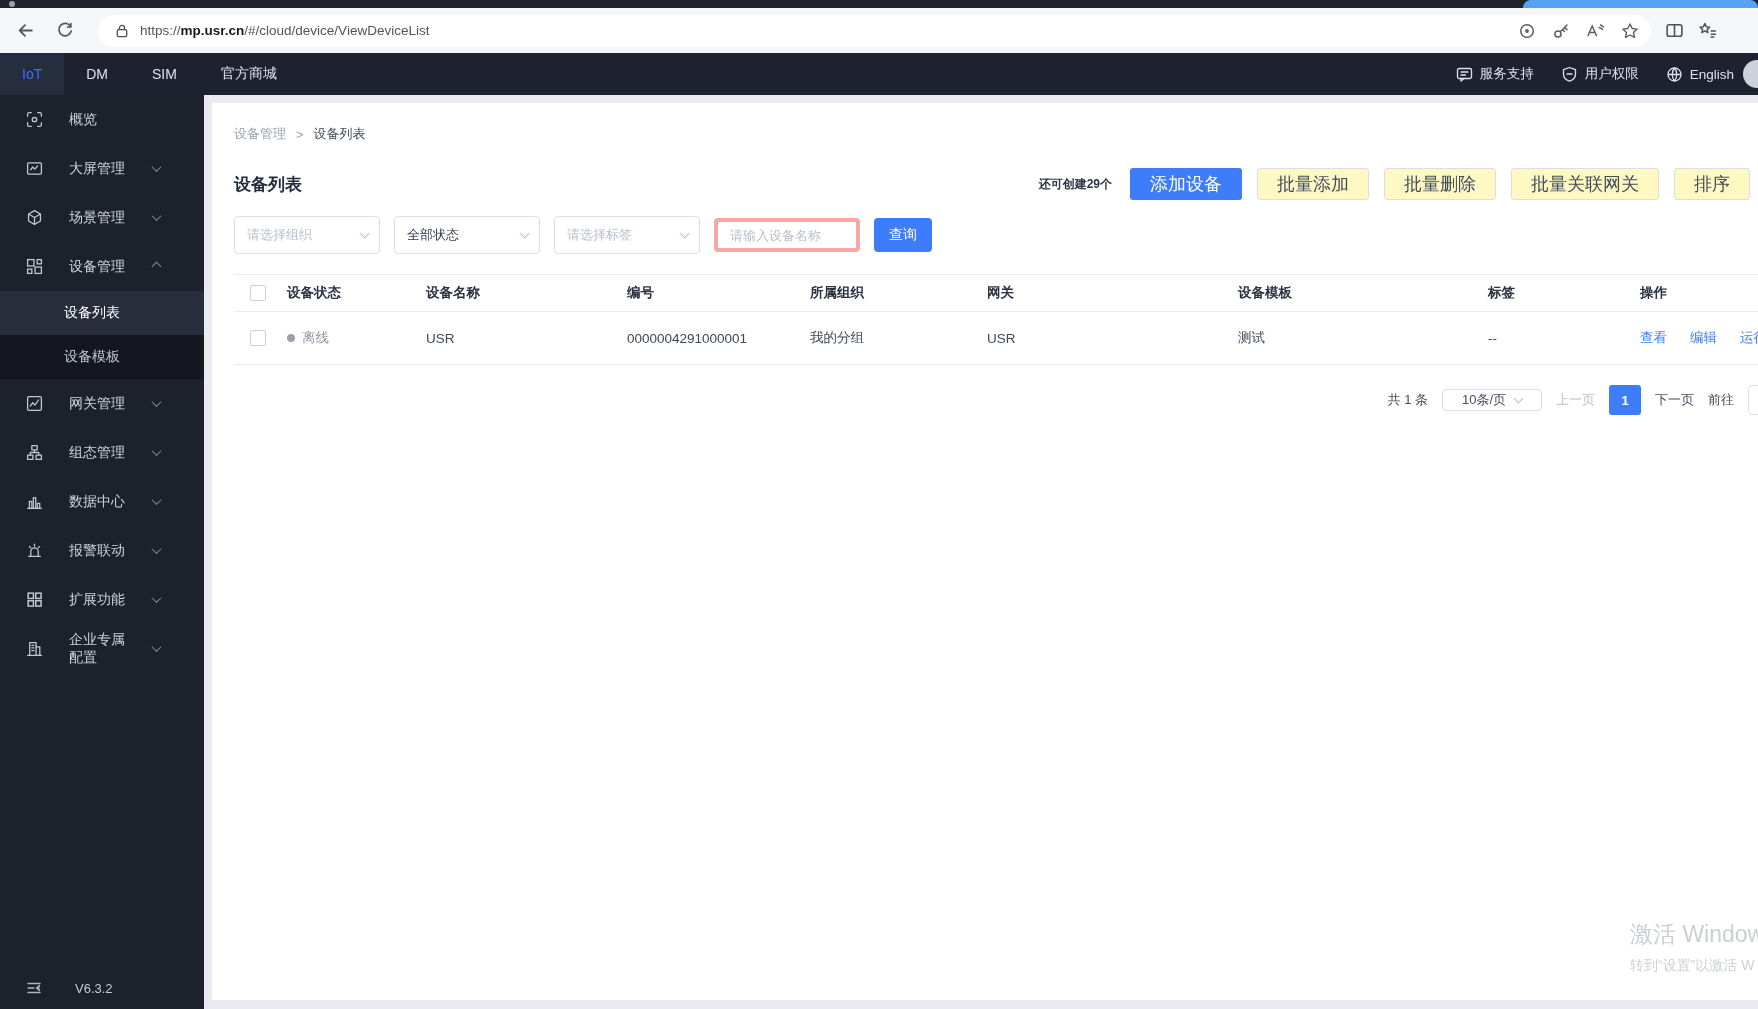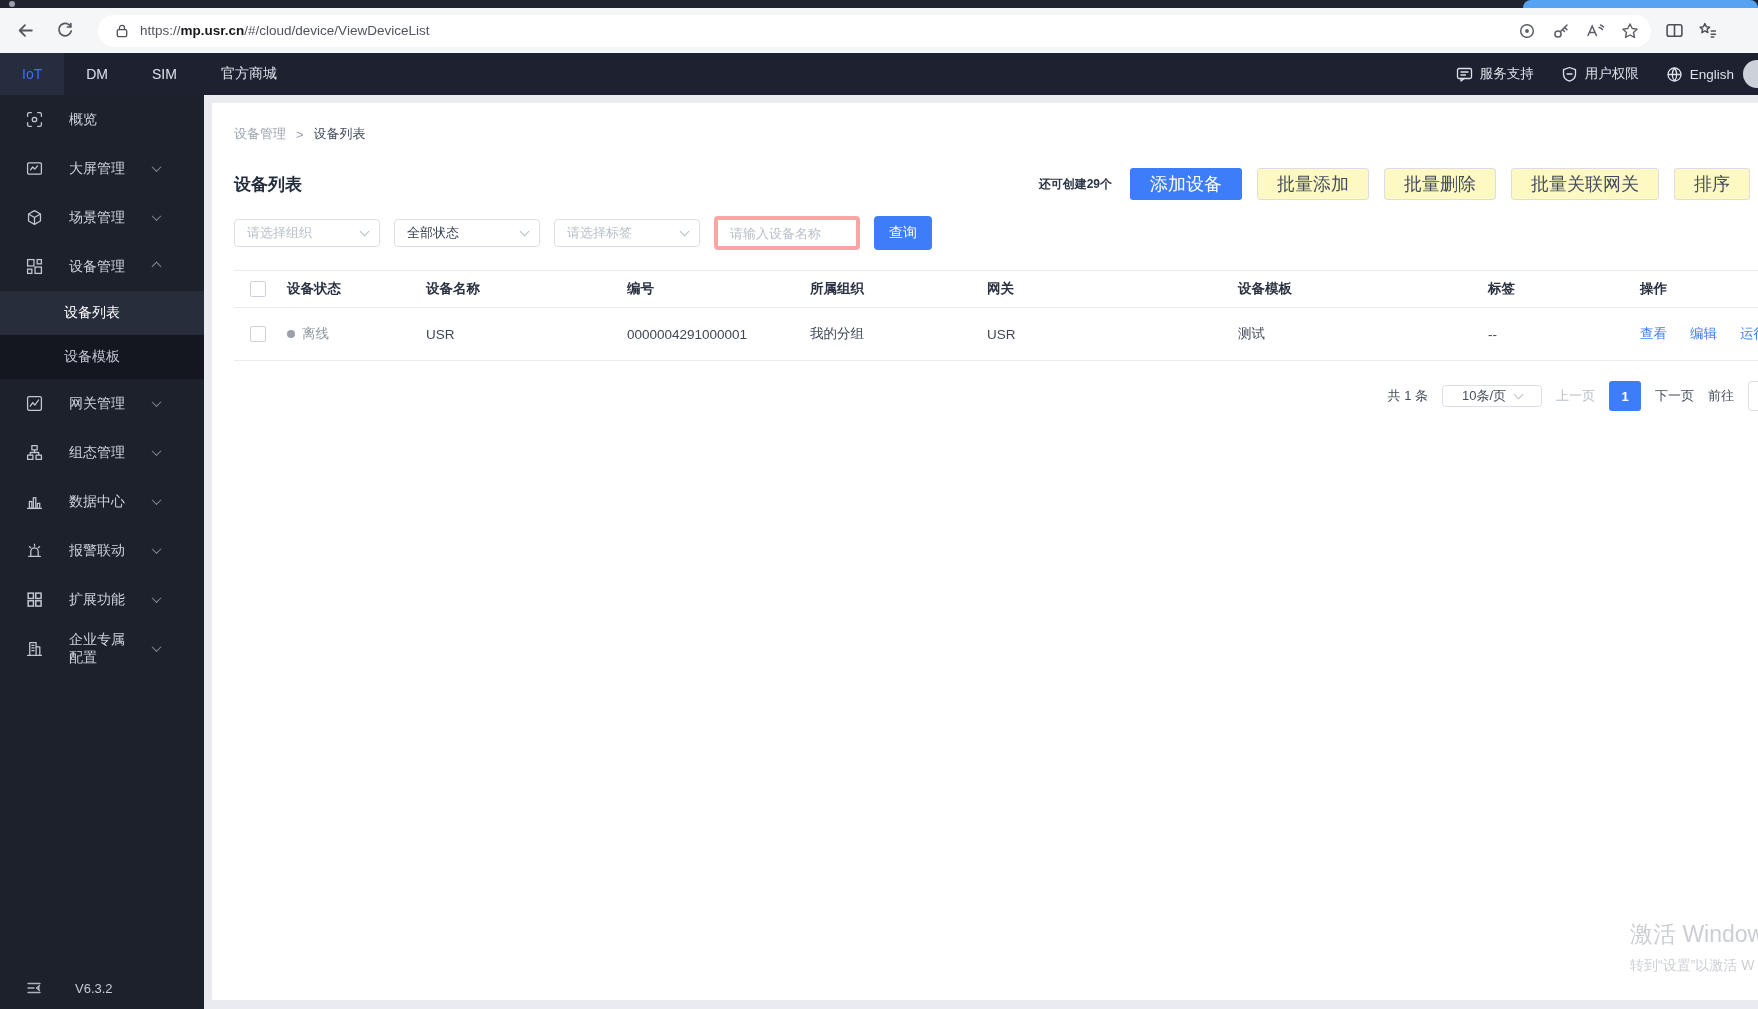--- a/index.html
+++ b/index.html
@@ -61,21 +61,21 @@
 
   .header-row { display:flex; align-items:center; margin-top:25px; padding-right:8px; }
   .page-title { font-size:17px; font-weight:bold; color:#232c3c; }
   .toolbar { margin-left:auto; display:flex; align-items:center; gap:15px; }
   .quota { font-size:12px; font-weight:bold; color:#2b3342; margin-right:3px; white-space:nowrap; }
   .btn { height:32px; display:flex; align-items:center; font-size:18px; border-radius:3px; cursor:pointer; white-space:nowrap; }
   .btn-primary { background:#3e7dfa; color:#fff; padding:0 20px; }
   .btn-outline { background:#fef9c3; border:1px solid #dadde4; color:#434c5c; padding:0 19px; }
 
   .filters { margin-top:16px; display:flex; align-items:center; gap:14px; }
-  .fselect { width:146px; height:28px; border:1px solid #dcdfe6; border-radius:4px; display:flex; align-items:center; padding:0 11px 0 12px; font-size:13px; cursor:pointer; background:#fff; }
+  .fselect { width:146px; height:38px; border:1px solid #dcdfe6; border-radius:4px; display:flex; align-items:center; padding:0 11px 0 12px; font-size:13px; cursor:pointer; background:#fff; }
   .fselect .ph { color:#b9c0ca; }
   .fselect .val { color:#333c4b; }
   .chev2 { margin-left:auto; width:7px; height:7px; border-right:1.3px solid #b9c0ca; border-bottom:1.3px solid #b9c0ca; transform:rotate(45deg); margin-top:-4px; flex:none; }
   .finput { width:146px; height:34px; border:4px solid #fca5a5; border-radius:4px; padding:0 12px; font-size:13px; color:#333c4b; outline:none; font-family:inherit; }
   .finput::placeholder { color:#b9c0ca; }
   .btn-search { width:58px; height:34px; background:#3e7dfa; color:#fff; border:none; border-radius:4px; font-size:14px; display:flex; align-items:center; justify-content:center; cursor:pointer; }
 
   .dtable { margin-top:20px; }
   .trow { display:grid; grid-template-columns:53px 139px 201px 183px 177px 251px 250px 152px 1fr; align-items:center; }
   .thead { height:38px; border-top:1px solid #e9ebf0; border-bottom:1px solid #e9ebf0; font-size:13.5px; font-weight:bold; color:#2a3140; }

